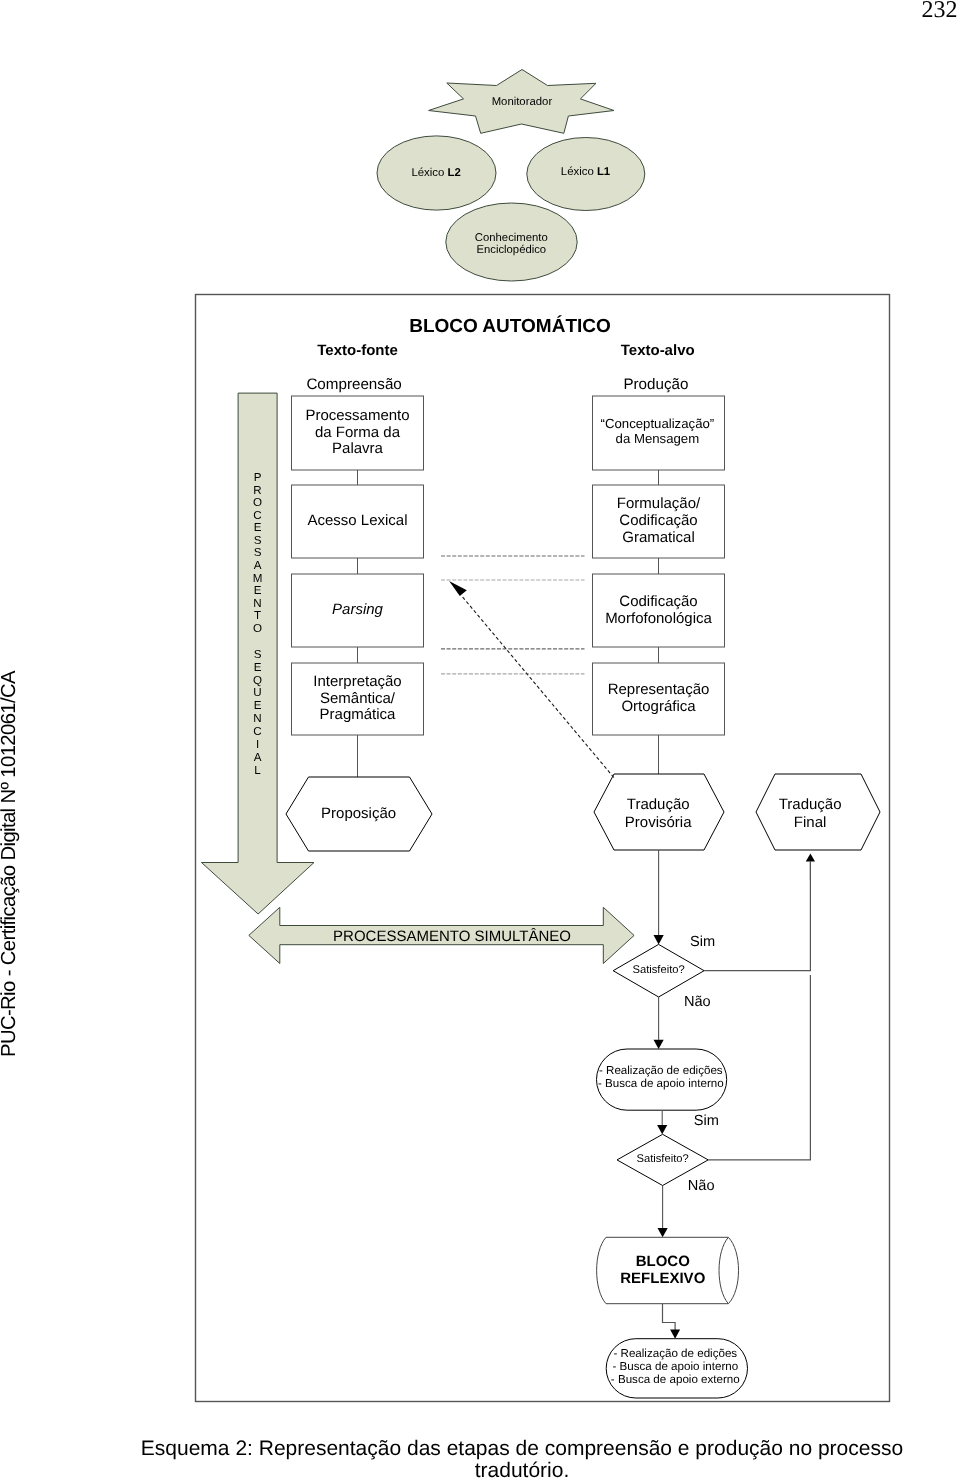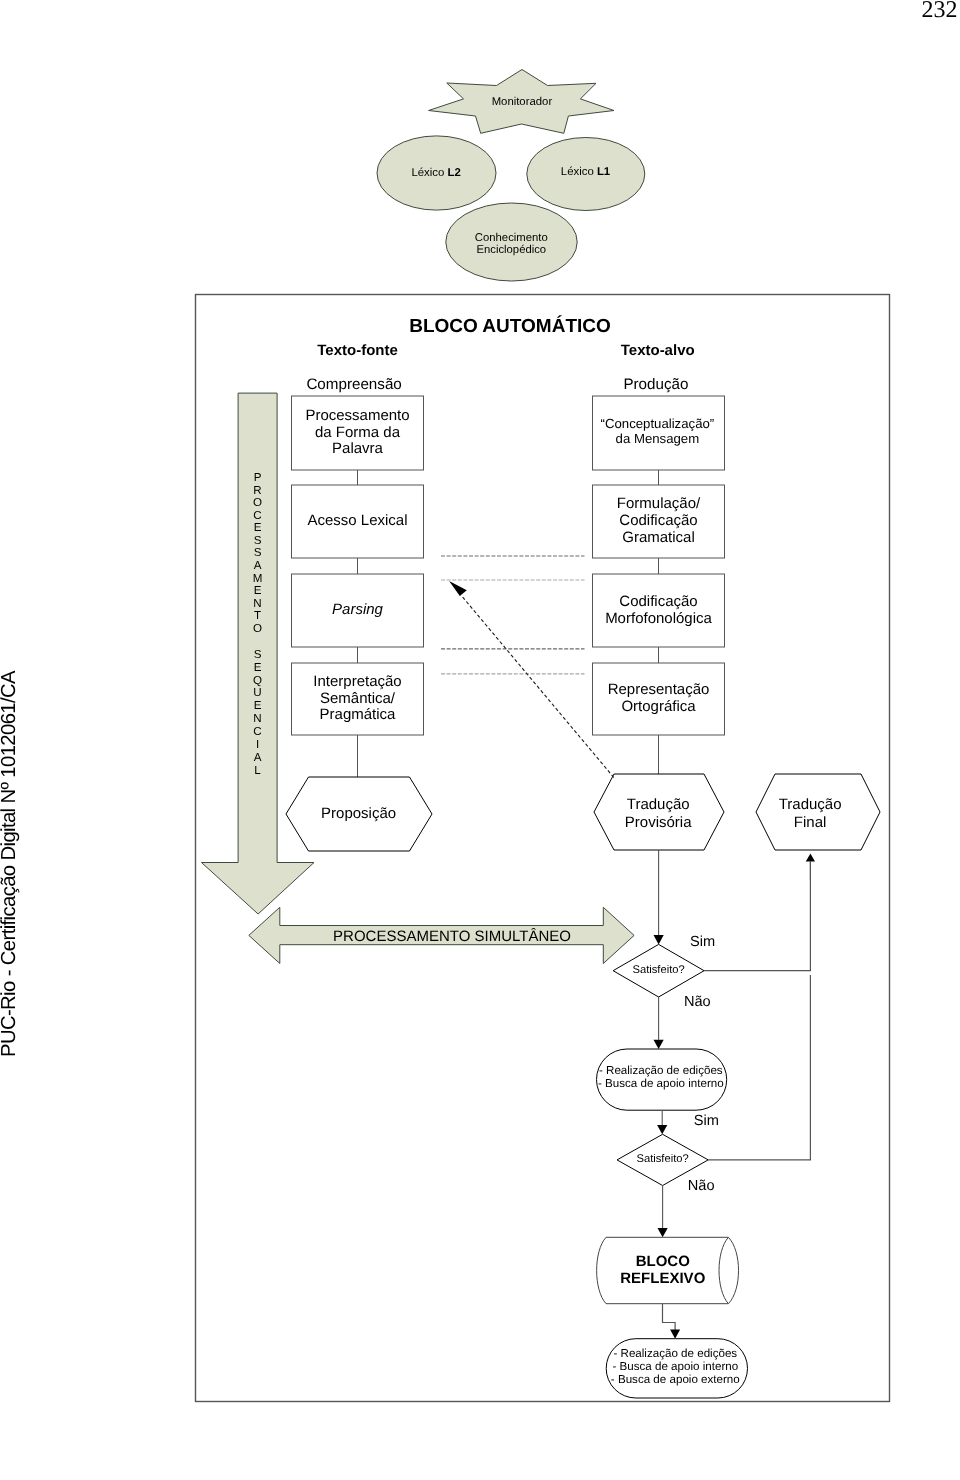--- a/index.html
+++ b/index.html
@@ -167,13 +167,14 @@
       </g>
       <polyline points="662.5,1303.7 662.5,1322.5 675.1,1322.5 675.1,1330" fill="none" stroke="#555555" stroke-width="1.2"></polyline>
       <polygon points="670.1,1329.4 680.1,1329.4 675.1,1338.8" fill="#000"></polygon>
       <rect x="606.2" y="1338.7" width="141.3" height="59.3" rx="29.65" ry="29.65" fill="#ffffff" stroke="#000000" stroke-width="1"></rect>
       <g>
         <text x="675.3" y="1356.7" text-anchor="middle" font-family="&quot;Liberation Sans&quot;, sans-serif" font-size="11.6" fill="#000000">- Realização de edições</text>
         <text x="675.3" y="1369.6000000000001" text-anchor="middle" font-family="&quot;Liberation Sans&quot;, sans-serif" font-size="11.6" fill="#000000">- Busca de apoio interno</text>
         <text x="675.3" y="1382.5" text-anchor="middle" font-family="&quot;Liberation Sans&quot;, sans-serif" font-size="11.6" fill="#000000">- Busca de apoio externo</text>
       </g>
     </svg>
+  <div class="caption">Esquema 2: Representação das etapas de compreensão e produção no processo tradutório.</div>
 </div>
 
 </body></html>

